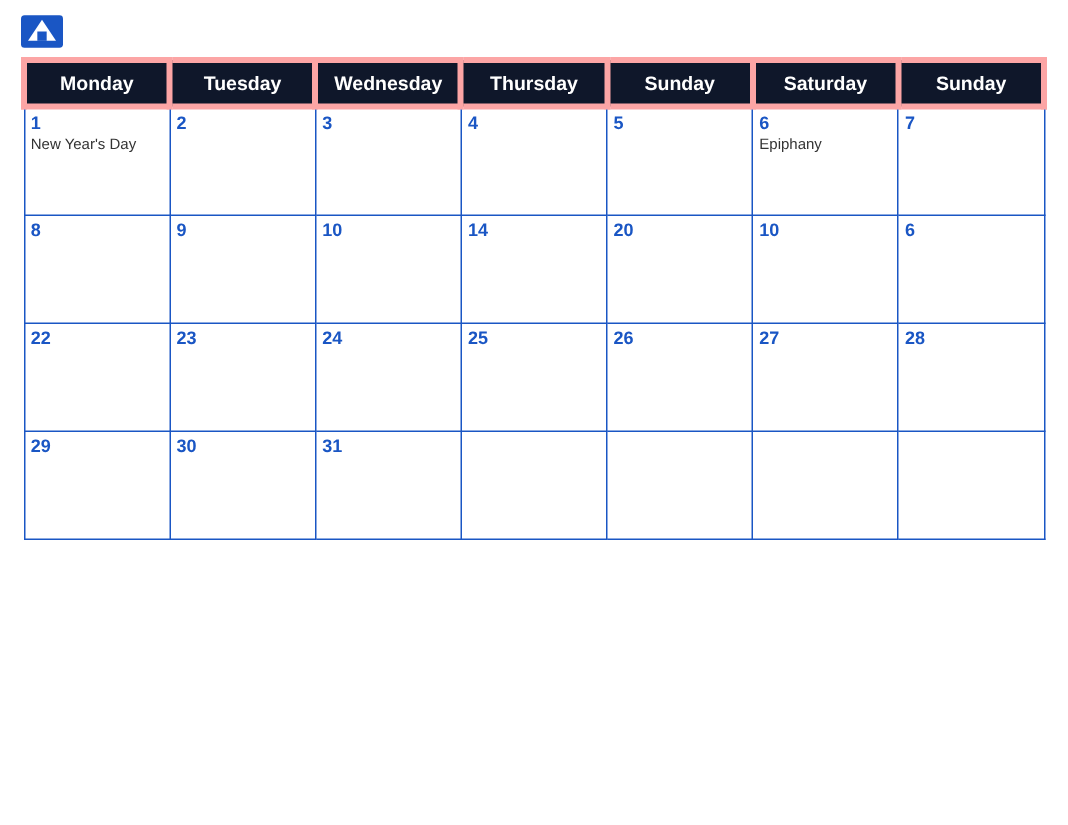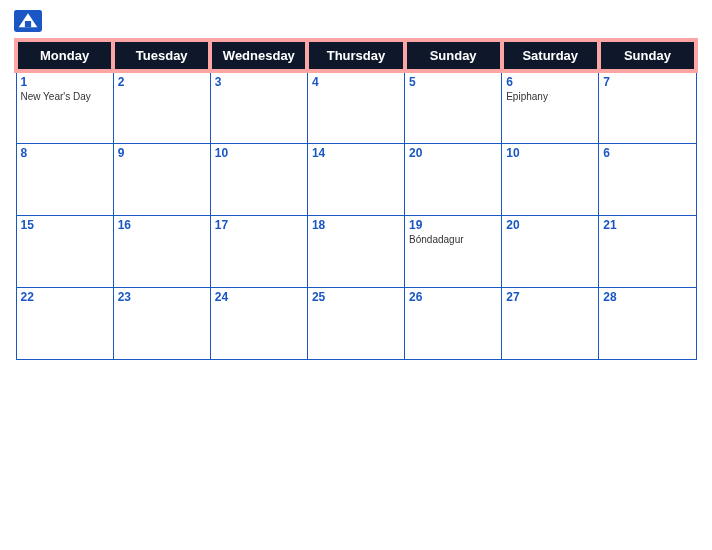--- a/index.html
+++ b/index.html
@@ -165,60 +165,51 @@
           </td>
           <td>
             <span class="day-number">10</span>
           </td>
           <td>
             <span class="day-number">6</span>
           </td>
         </tr>
         <tr>
           <td>
-            <span class="day-number">15</span>
-          </td>
-          <td>
-            <span class="day-number">16</span>
-          </td>
-          <td>
-            <span class="day-number">17</span>
-          </td>
-          <td>
-            <span class="day-number">18</span>
-          </td>
-          <td>
-            <span class="day-number">19</span>
-            <span class="holiday-name">Bóndadagur</span>
-          </td>
-          <td>
-            <span class="day-number">20</span>
-          </td>
-          <td>
-            <span class="day-number">21</span>
+            <span class="day-number">22</span>
+          </td>
+          <td>
+            <span class="day-number">23</span>
+          </td>
+          <td>
+            <span class="day-number">24</span>
+          </td>
+          <td>
+            <span class="day-number">25</span>
+          </td>
+          <td>
+            <span class="day-number">26</span>
+          </td>
+          <td>
+            <span class="day-number">27</span>
+          </td>
+          <td>
+            <span class="day-number">28</span>
           </td>
         </tr>
         <tr>
           <td>
-            <span class="day-number">22</span>
-          </td>
-          <td>
-            <span class="day-number">23</span>
-          </td>
-          <td>
-            <span class="day-number">24</span>
-          </td>
-          <td>
-            <span class="day-number">25</span>
-          </td>
-          <td>
-            <span class="day-number">26</span>
-          </td>
-          <td>
-            <span class="day-number">27</span>
-          </td>
-          <td>
-            <span class="day-number">28</span>
-          </td>
+            <span class="day-number">29</span>
+          </td>
+          <td>
+            <span class="day-number">30</span>
+          </td>
+          <td>
+            <span class="day-number">31</span>
+          </td>
+          <td class="empty"></td>
+          <td class="empty"></td>
+          <td class="empty"></td>
+          <td class="empty"></td>
         </tr>
       </tbody>
   </table>
 </div>
 
 </body></html>

